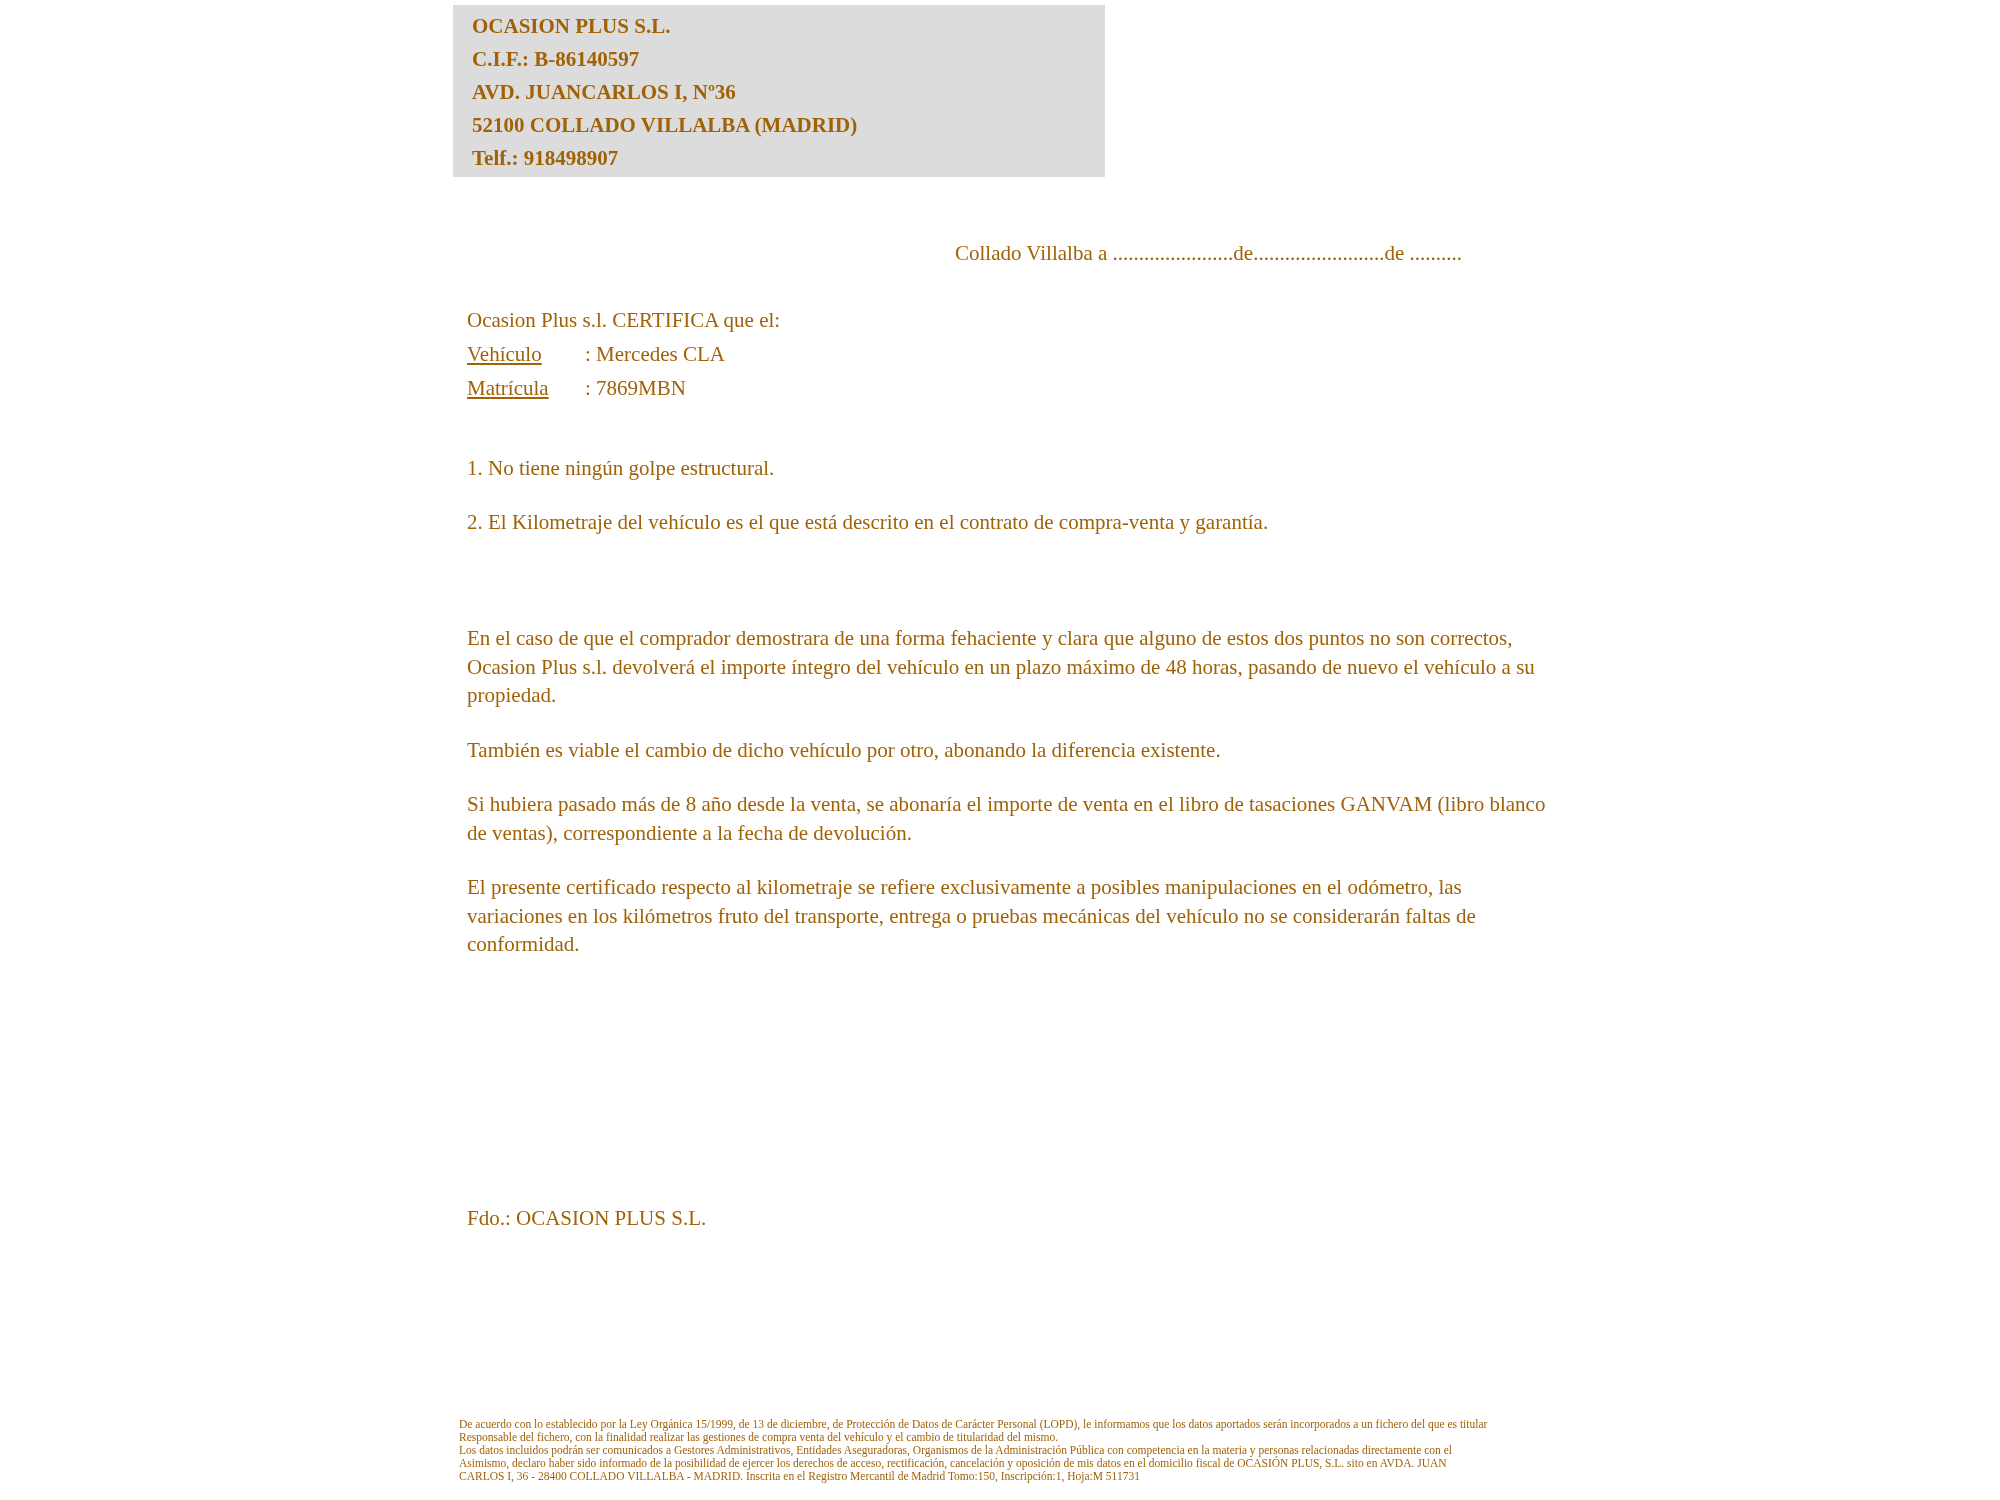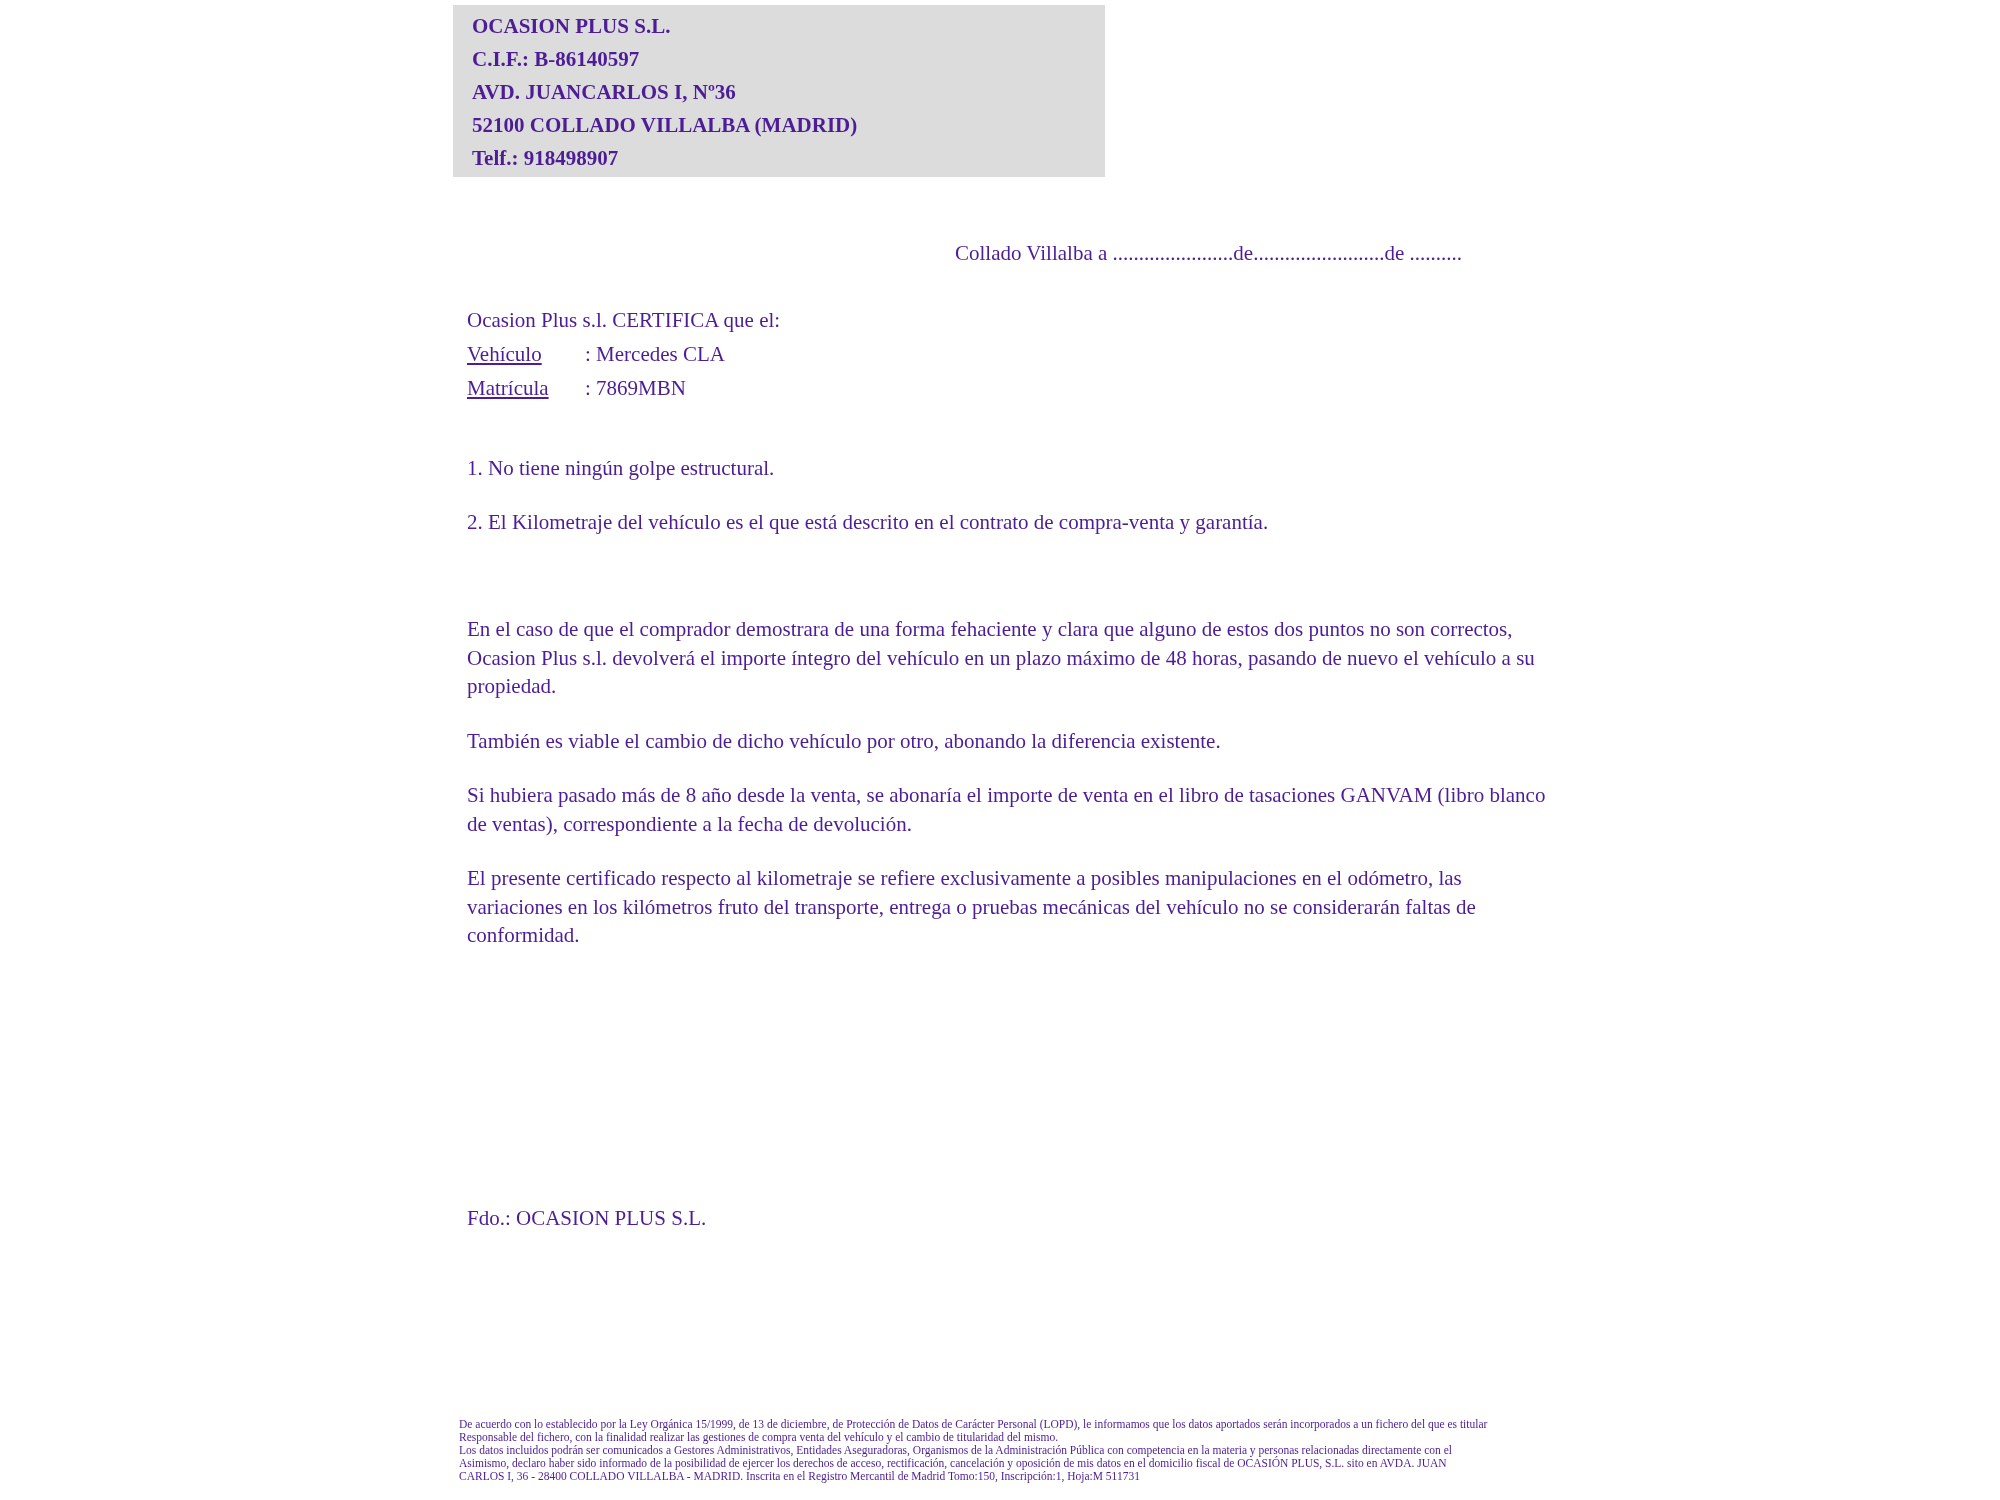--- a/index.html
+++ b/index.html
@@ -58,21 +58,21 @@
   .point-2 { top: 510px; }
   .paragraphs {
     position: absolute;
     left: 467px;
     top: 612px;
     width: 1082px;
     font-size: 21px;
     line-height: 28.5px;
   }
   .paragraphs p {
-    margin: 3px 0 26px 0;
+    margin: 12px 0 26px 0;
   }
   .signature {
     position: absolute;
     left: 467px;
     top: 1206px;
     font-size: 21px;
   }
   .legal {
     position: absolute;
     left: 459px;
@@ -80,21 +80,21 @@
     font-size: 11.5px;
     line-height: 13px;
   }
   .legal-line {
     white-space: nowrap;
   }
 </style>
 </head>
 <body>
 
-<div class="page" style="background: rgb(255, 255, 255); color: #4c1d95;">
+<div class="page" style="background: rgb(255, 255, 255); color: #a16207;">
 
   <div class="header-box" id="header-box" style="background: rgb(220, 220, 220);">
     <div>OCASION PLUS S.L.</div>
     <div>C.I.F.: B-86140597</div>
     <div>AVD. JUANCARLOS I, Nº36</div>
     <div>52100 COLLADO VILLALBA (MADRID)</div>
     <div>Telf.: 918498907</div>
   </div>
 
   <div class="date-line">Collado Villalba a .......................de.........................de ..........</div>

